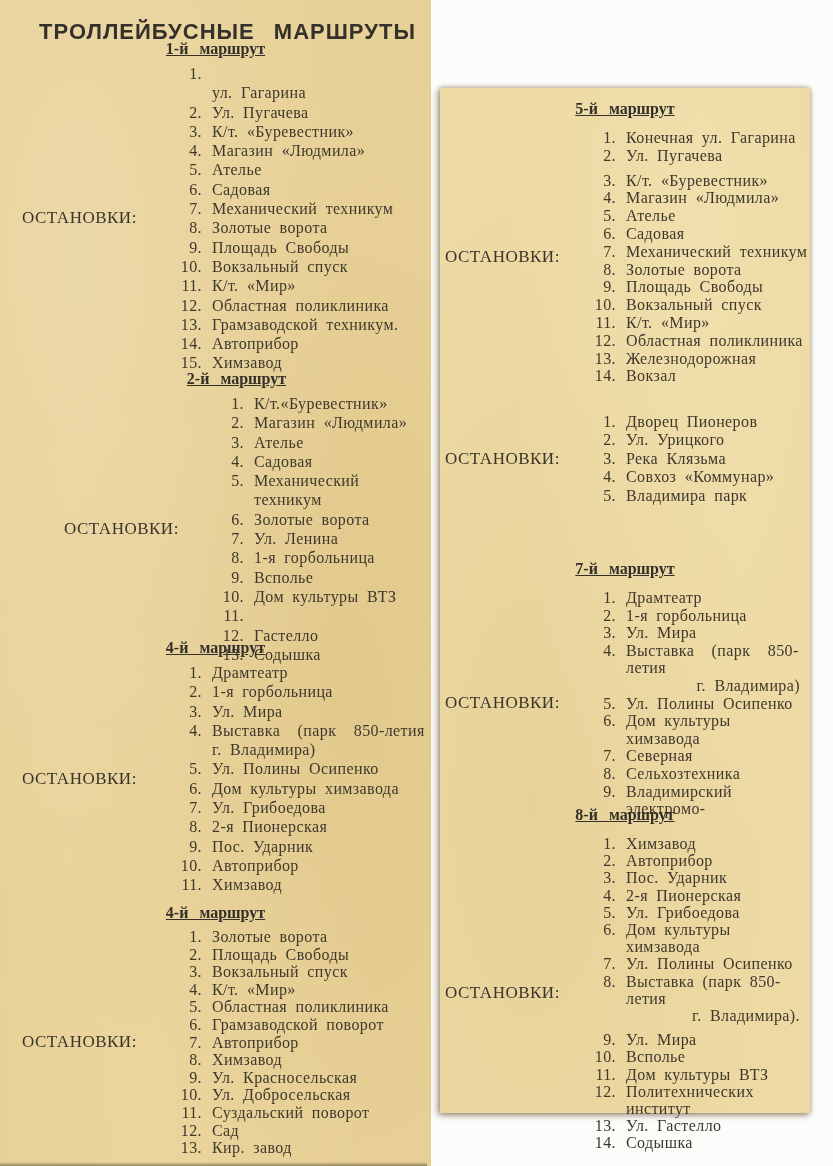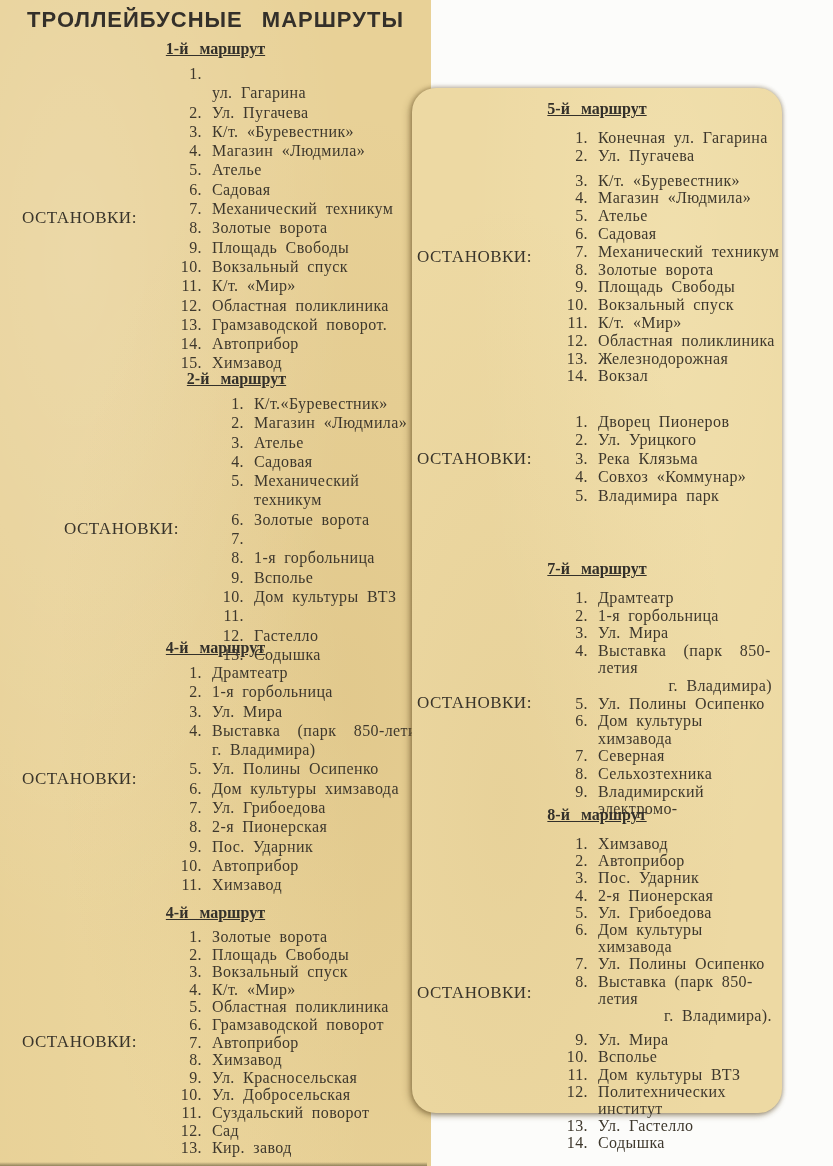--- a/index.html
+++ b/index.html
@@ -17,30 +17,29 @@
     background-image:
       radial-gradient(ellipse at 18% 22%, rgba(255,255,255,.16), transparent 55%),
       radial-gradient(ellipse at 80% 60%, rgba(170,130,50,.10), transparent 60%),
       radial-gradient(ellipse at 40% 85%, rgba(255,244,200,.14), transparent 55%);
   }
   #paper-left::after{
     content:"";position:absolute;left:0;right:4px;bottom:0;height:4px;
     background:linear-gradient(to bottom, rgba(0,0,0,0), rgba(75,66,40,.55));
   }
   #paper-right{
-    left:412px;top:88px;width:370px;height:1025px;
+    left:440px;top:88px;width:370px;height:1025px;
     background-color:#edd9a3;
     background-image:
       radial-gradient(ellipse at 70% 15%, rgba(255,250,215,.18), transparent 55%),
       radial-gradient(ellipse at 25% 70%, rgba(175,135,55,.09), transparent 60%);
     box-shadow:-3px 2px 7px rgba(90,70,30,.35), 0 -1px 4px rgba(90,70,30,.28), 0 2px 5px rgba(90,70,30,.35);
-    border-radius:24px;
   }
   #doc-title{
-    position:absolute;top:7px;left:0;width:100%;margin:0;text-align:center;
+    position:absolute;top:7px;left:0;width:100%;margin:12px;text-align:center;
     font:700 22px "Liberation Sans", sans-serif;
     letter-spacing:1px;word-spacing:12px;color:#34302a;
   }
   .route{position:absolute;left:0;right:0;}
   .route h2{
     margin:0;text-align:center;
     font:700 16px "Liberation Serif", serif;
     word-spacing:7px;color:#33302a;text-decoration:underline;
   }
   .col-left .route h2{margin-bottom:6px;}
@@ -127,21 +126,21 @@
           <li>
             <span class="num">11.</span>
             <span class="txt">К/т. «Мир»</span>
           </li>
           <li>
             <span class="num">12.</span>
             <span class="txt">Областная поликлиника</span>
           </li>
           <li>
             <span class="num">13.</span>
-            <span class="txt">Грамзаводской поворот.</span>
+            <span class="txt">Грамзаводской техникум.</span>
           </li>
           <li>
             <span class="num">14.</span>
             <span class="txt">Автоприбор</span>
           </li>
           <li>
             <span class="num">15.</span>
             <span class="txt">Химзавод</span>
           </li>
         </ol>
@@ -171,20 +170,21 @@
           <li>
             <span class="num">5.</span>
             <span class="txt">Механический техникум</span>
           </li>
           <li>
             <span class="num">6.</span>
             <span class="txt">Золотые ворота</span>
           </li>
           <li>
             <span class="num">7.</span>
+            <span class="txt">Ул. Ленина</span>
           </li>
           <li>
             <span class="num">8.</span>
             <span class="txt">1-я горбольница</span>
           </li>
           <li>
             <span class="num">9.</span>
             <span class="txt">Всполье</span>
           </li>
           <li>

